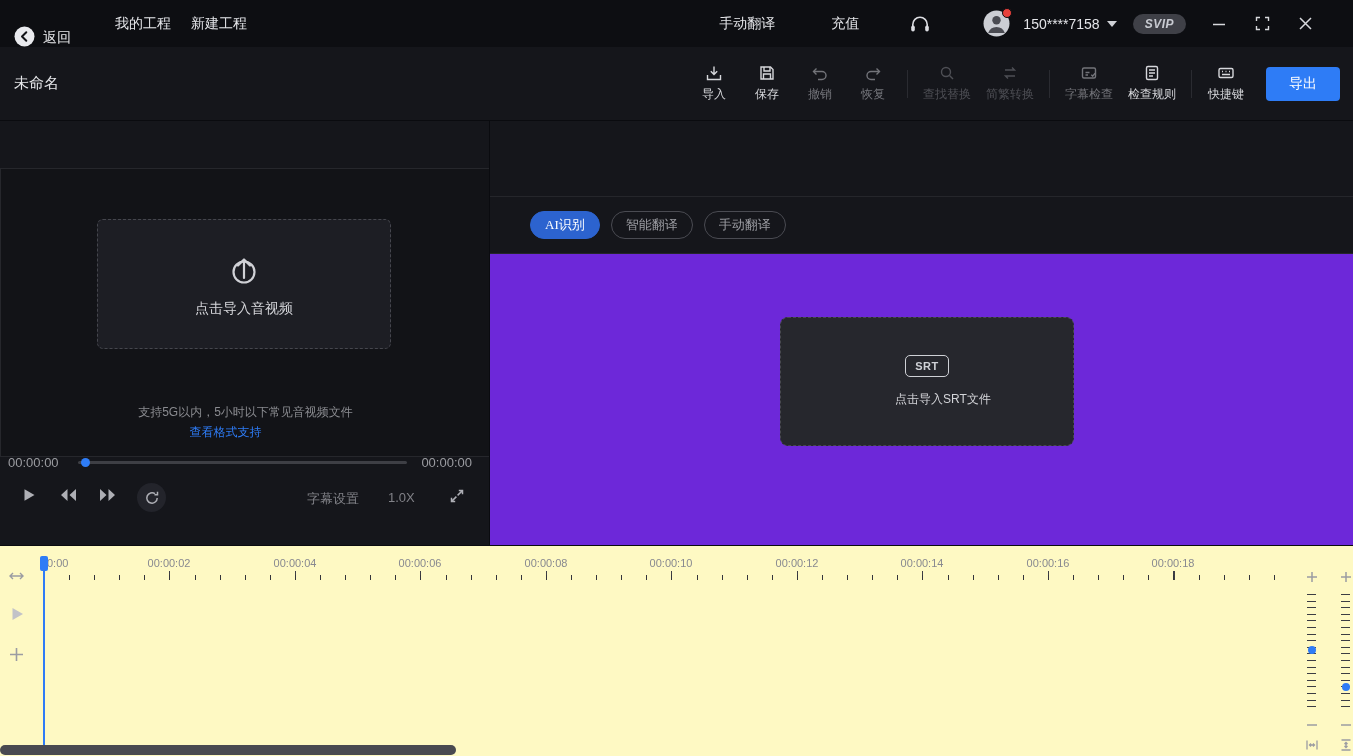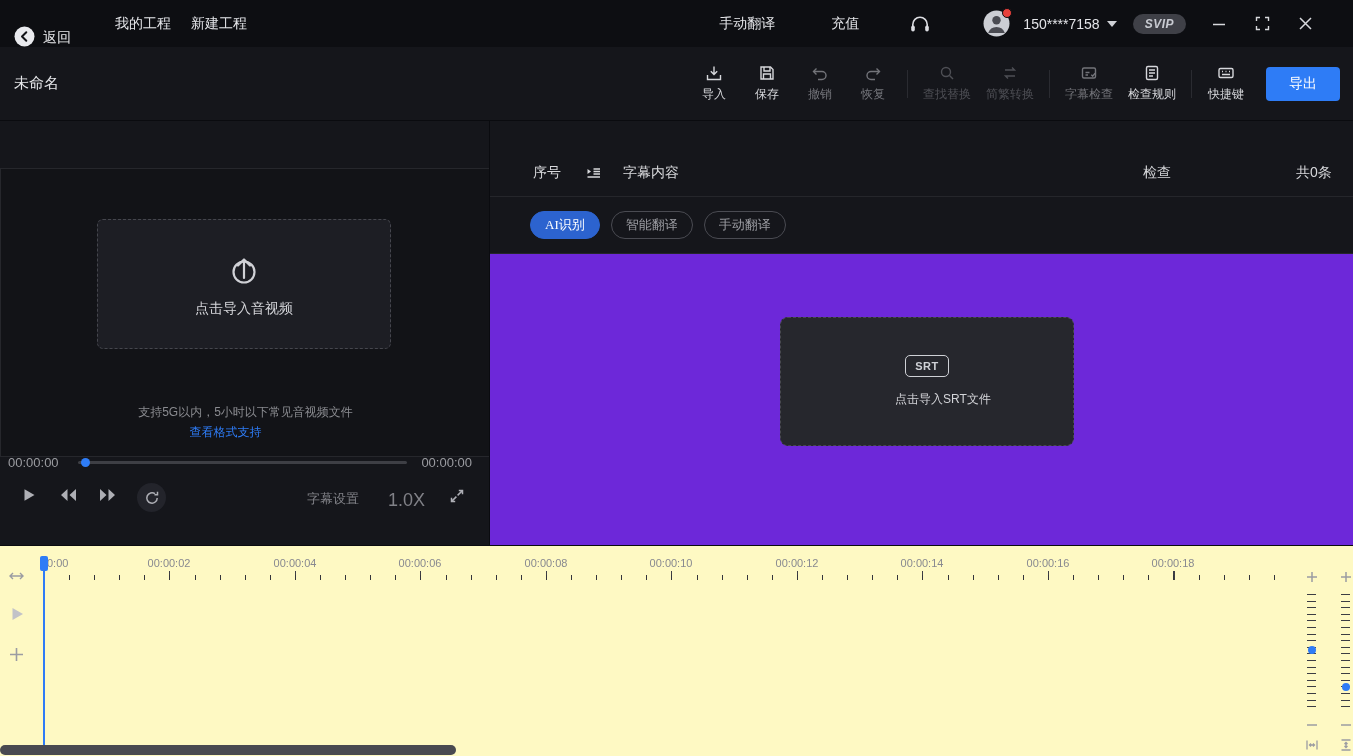--- a/index.html
+++ b/index.html
@@ -42,21 +42,21 @@
   .support-text{position:absolute;top:235px;left:0;width:489px;text-align:center;font-size:12px;color:#8a8b90;}
   .format-link{position:absolute;top:255px;left:0;width:449px;text-align:center;font-size:12px;color:#2e7cf6;}
   .time-row{position:absolute;top:332px;left:0;width:489px;height:18px;font-size:13px;color:#9b9ca1;}
   .cur-time{position:absolute;left:8px;top:2px;}
   .tot-time{position:absolute;right:17px;top:2px;}
   .seek-track{position:absolute;left:78px;top:8px;width:329px;height:3px;border-radius:2px;background:#3e3f45;}
   .seek-dot{position:absolute;left:3px;top:-3px;width:9px;height:9px;border-radius:50%;background:#2e7cf6;}
   .pc-icon{position:absolute;color:#aeafb5;}
   .loop-circle{position:absolute;left:137px;top:362px;width:29px;height:29px;border-radius:50%;background:#23242b;display:flex;align-items:center;justify-content:center;color:#aeafb5;}
   .sub-set{position:absolute;left:307px;top:369px;font-size:13px;color:#808187;}
-  .speed{position:absolute;left:388px;top:369px;font-size:18px;color:#808187;}
+  .speed{position:absolute;left:388px;top:369px;font-size:13px;color:#808187;}
 
   
   .panel-divider{position:absolute;top:121px;left:489px;width:1px;height:424px;background:#0a0b0f;}
   .subtitle-panel{position:absolute;top:121px;left:490px;width:863px;height:424px;background:#15161b;}
   .sub-header{position:absolute;top:29px;left:0;right:0;height:46px;}
   .sub-header .hitem{position:absolute;top:50%;transform:translateY(-50%);font-size:14px;color:#d8d9dc;}
   .h-index{left:43px}
   .h-scroll-icon{left:95px;color:#c4c5ca}
   .h-content{left:133px}
   .h-check{left:653px}
@@ -293,32 +293,20 @@
     <span class="pc-icon clk" style="left:448px;top:366px">
       <svg width="18" height="18" viewBox="0 0 18 18" fill="none" stroke="currentColor" stroke-width="1.5">
           <path d="M10.8 3.5H14.5v3.7M14.5 3.5 9.6 8.4M7.2 14.5H3.5v-3.7M3.5 14.5l4.9-4.9"></path>
         </svg>
     </span>
   </div>
 
   <div class="panel-divider"></div>
 
   <div class="subtitle-panel">
-    <div class="sub-header">
-      <span class="hitem h-index">序号</span>
-      <span class="hitem h-scroll-icon clk">
-        <svg width="17" height="15" viewBox="0 0 17 15" fill="none" stroke="currentColor" stroke-width="1.4">
-            <path d="M2.5 3.5 6 6 2.5 8.5z" fill="currentColor" stroke="none"></path>
-            <path d="M8.5 3.5H15M8.5 6h6.5M8.5 8.5h6.5M2.5 11.5H15"></path>
-          </svg>
-      </span>
-      <span class="hitem h-content">字幕内容</span>
-      <span class="hitem h-check clk">检查</span>
-      <span class="hitem h-count">共0条</span>
-    </div>
     <div class="hline" style="top:75px"></div>
 
     <div class="tabs">
       <span class="tab-pill active clk">AI识别</span>
       <span class="tab-pill clk">智能翻译</span>
       <span class="tab-pill clk">手动翻译</span>
     </div>
     <div class="hline" style="top:132px"></div>
 
     <div class="sub-content">

